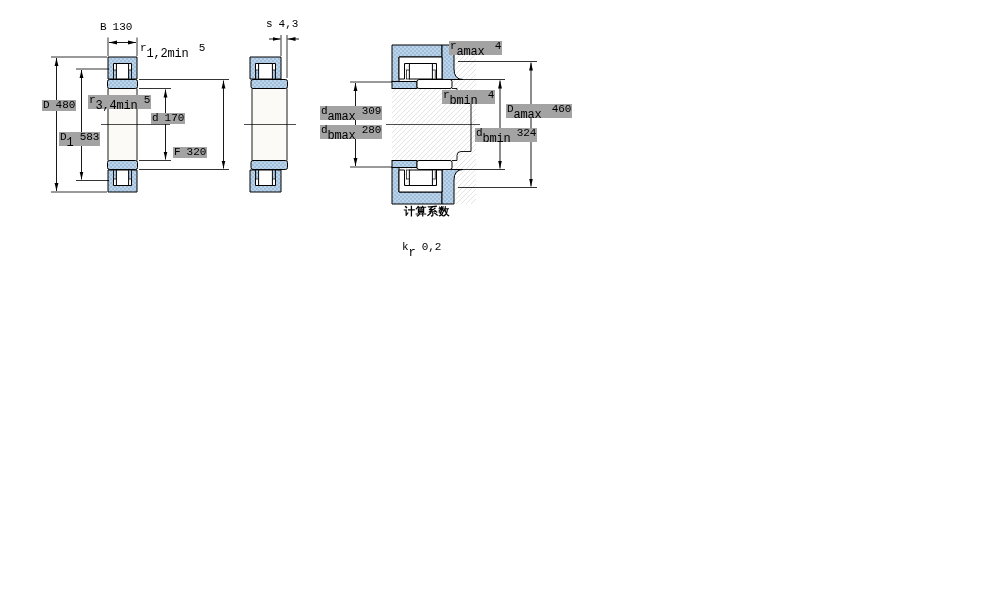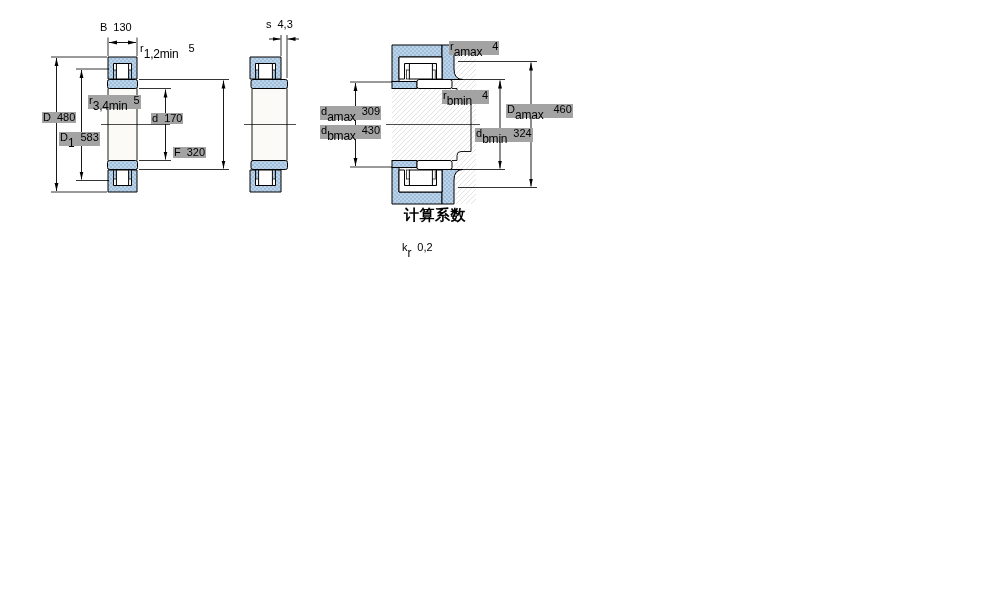--- a/index.html
+++ b/index.html
@@ -1,25 +1,25 @@
 <!DOCTYPE html>
 <html><head>
 <meta charset="utf-8">
 <style>
   html,body{margin:0;padding:0;background:#fff;}
   .stage{position:relative;width:1000px;height:484px;background:#ffffff;
-         font-family:Liberation Sans, sans-serif;overflow:hidden;}
+         font-family:Liberation Mono, monospace;overflow:hidden;}
   .stage svg{position:absolute;left:0;top:0;z-index:1;}
   .lbl{position:absolute;z-index:2;font-size:11px;line-height:1;color:#000;
        background:#a3a3a3;white-space:nowrap;padding:0 1px;}
   .lbl.nobg{background:transparent;}
   .lbl sub{font-size:12px;line-height:1;position:relative;top:3px;letter-spacing:-0.2px;}
   .v{margin-left:6px;}
   .vw{margin-left:10px;}
-  .heading{font-weight:bold;font-size:15px;letter-spacing:0.5px;background:transparent;}
+  .heading{font-weight:bold;font-size:11px;letter-spacing:0.5px;background:transparent;}
 </style>
 </head>
 <body>
 
 <div class="stage">
 
 <svg width="1000" height="600" viewBox="0 0 1000 600">
   <defs>
     <pattern id="stip" width="4" height="4" patternUnits="userSpaceOnUse">
       <rect width="4" height="4" fill="#bcd3e9"></rect>
@@ -136,29 +136,29 @@
     <line x1="500" y1="80.5" x2="500" y2="168.5" stroke="#000" stroke-width="0.9" marker-start="url(#arr)" marker-end="url(#arr)"></line>
 
     <line x1="458" y1="61.5" x2="537" y2="61.5" stroke="#000" stroke-width="0.8"></line>
     <line x1="458" y1="187.5" x2="537" y2="187.5" stroke="#000" stroke-width="0.8"></line>
     <line x1="531" y1="62.5" x2="531" y2="186.5" stroke="#000" stroke-width="0.9" marker-start="url(#arr)" marker-end="url(#arr)"></line>
   </g>
 </svg>
 
   <div class="lbl nobg" style="left:99px;top:22px;"><span>B</span><span class="v">130</span></div>
   <div class="lbl nobg" style="left:139px;top:43px;"><span>r</span><sub>1,2min</sub><span class="vw">5</span></div>
-  <div class="lbl" style="left:42px;top:112px;"><span>D</span><span class="v">480</span></div>
+  <div class="lbl" style="left:42px;top:100px;"><span>D</span><span class="v">480</span></div>
   <div class="lbl" style="left:59px;top:132px;"><span>D</span><sub>1</sub><span class="v">583</span></div>
   <div class="lbl" style="left:88px;top:95px;"><span>r</span><sub>3,4min</sub><span class="v">5</span></div>
   <div class="lbl" style="left:151px;top:113px;"><span>d</span><span class="v">170</span></div>
   <div class="lbl" style="left:173px;top:147px;"><span>F</span><span class="v">320</span></div>
   <div class="lbl nobg" style="left:265px;top:19px;"><span>s</span><span class="v">4,3</span></div>
   <div class="lbl" style="left:449px;top:41px;"><span>r</span><sub>amax</sub><span class="vw">4</span></div>
   <div class="lbl" style="left:442px;top:90px;"><span>r</span><sub>bmin</sub><span class="vw">4</span></div>
   <div class="lbl" style="left:320px;top:106px;"><span>d</span><sub>amax</sub><span class="v">309</span></div>
-  <div class="lbl" style="left:320px;top:125px;"><span>d</span><sub>bmax</sub><span class="v">430</span></div>
+  <div class="lbl" style="left:320px;top:125px;"><span>d</span><sub>bmax</sub><span class="v">280</span></div>
   <div class="lbl" style="left:506px;top:104px;"><span>D</span><sub>amax</sub><span class="vw">460</span></div>
   <div class="lbl" style="left:475px;top:128px;"><span>d</span><sub>bmin</sub><span class="v">324</span></div>
 
   <div class="lbl heading" style="left:403px;top:207px;">计算系数</div>
   <div class="lbl nobg" style="left:401px;top:222px;margin-top:20px;"><span>k</span><sub>r</sub><span class="v">0,2</span></div>
 
 </div>
 
 </body></html>

